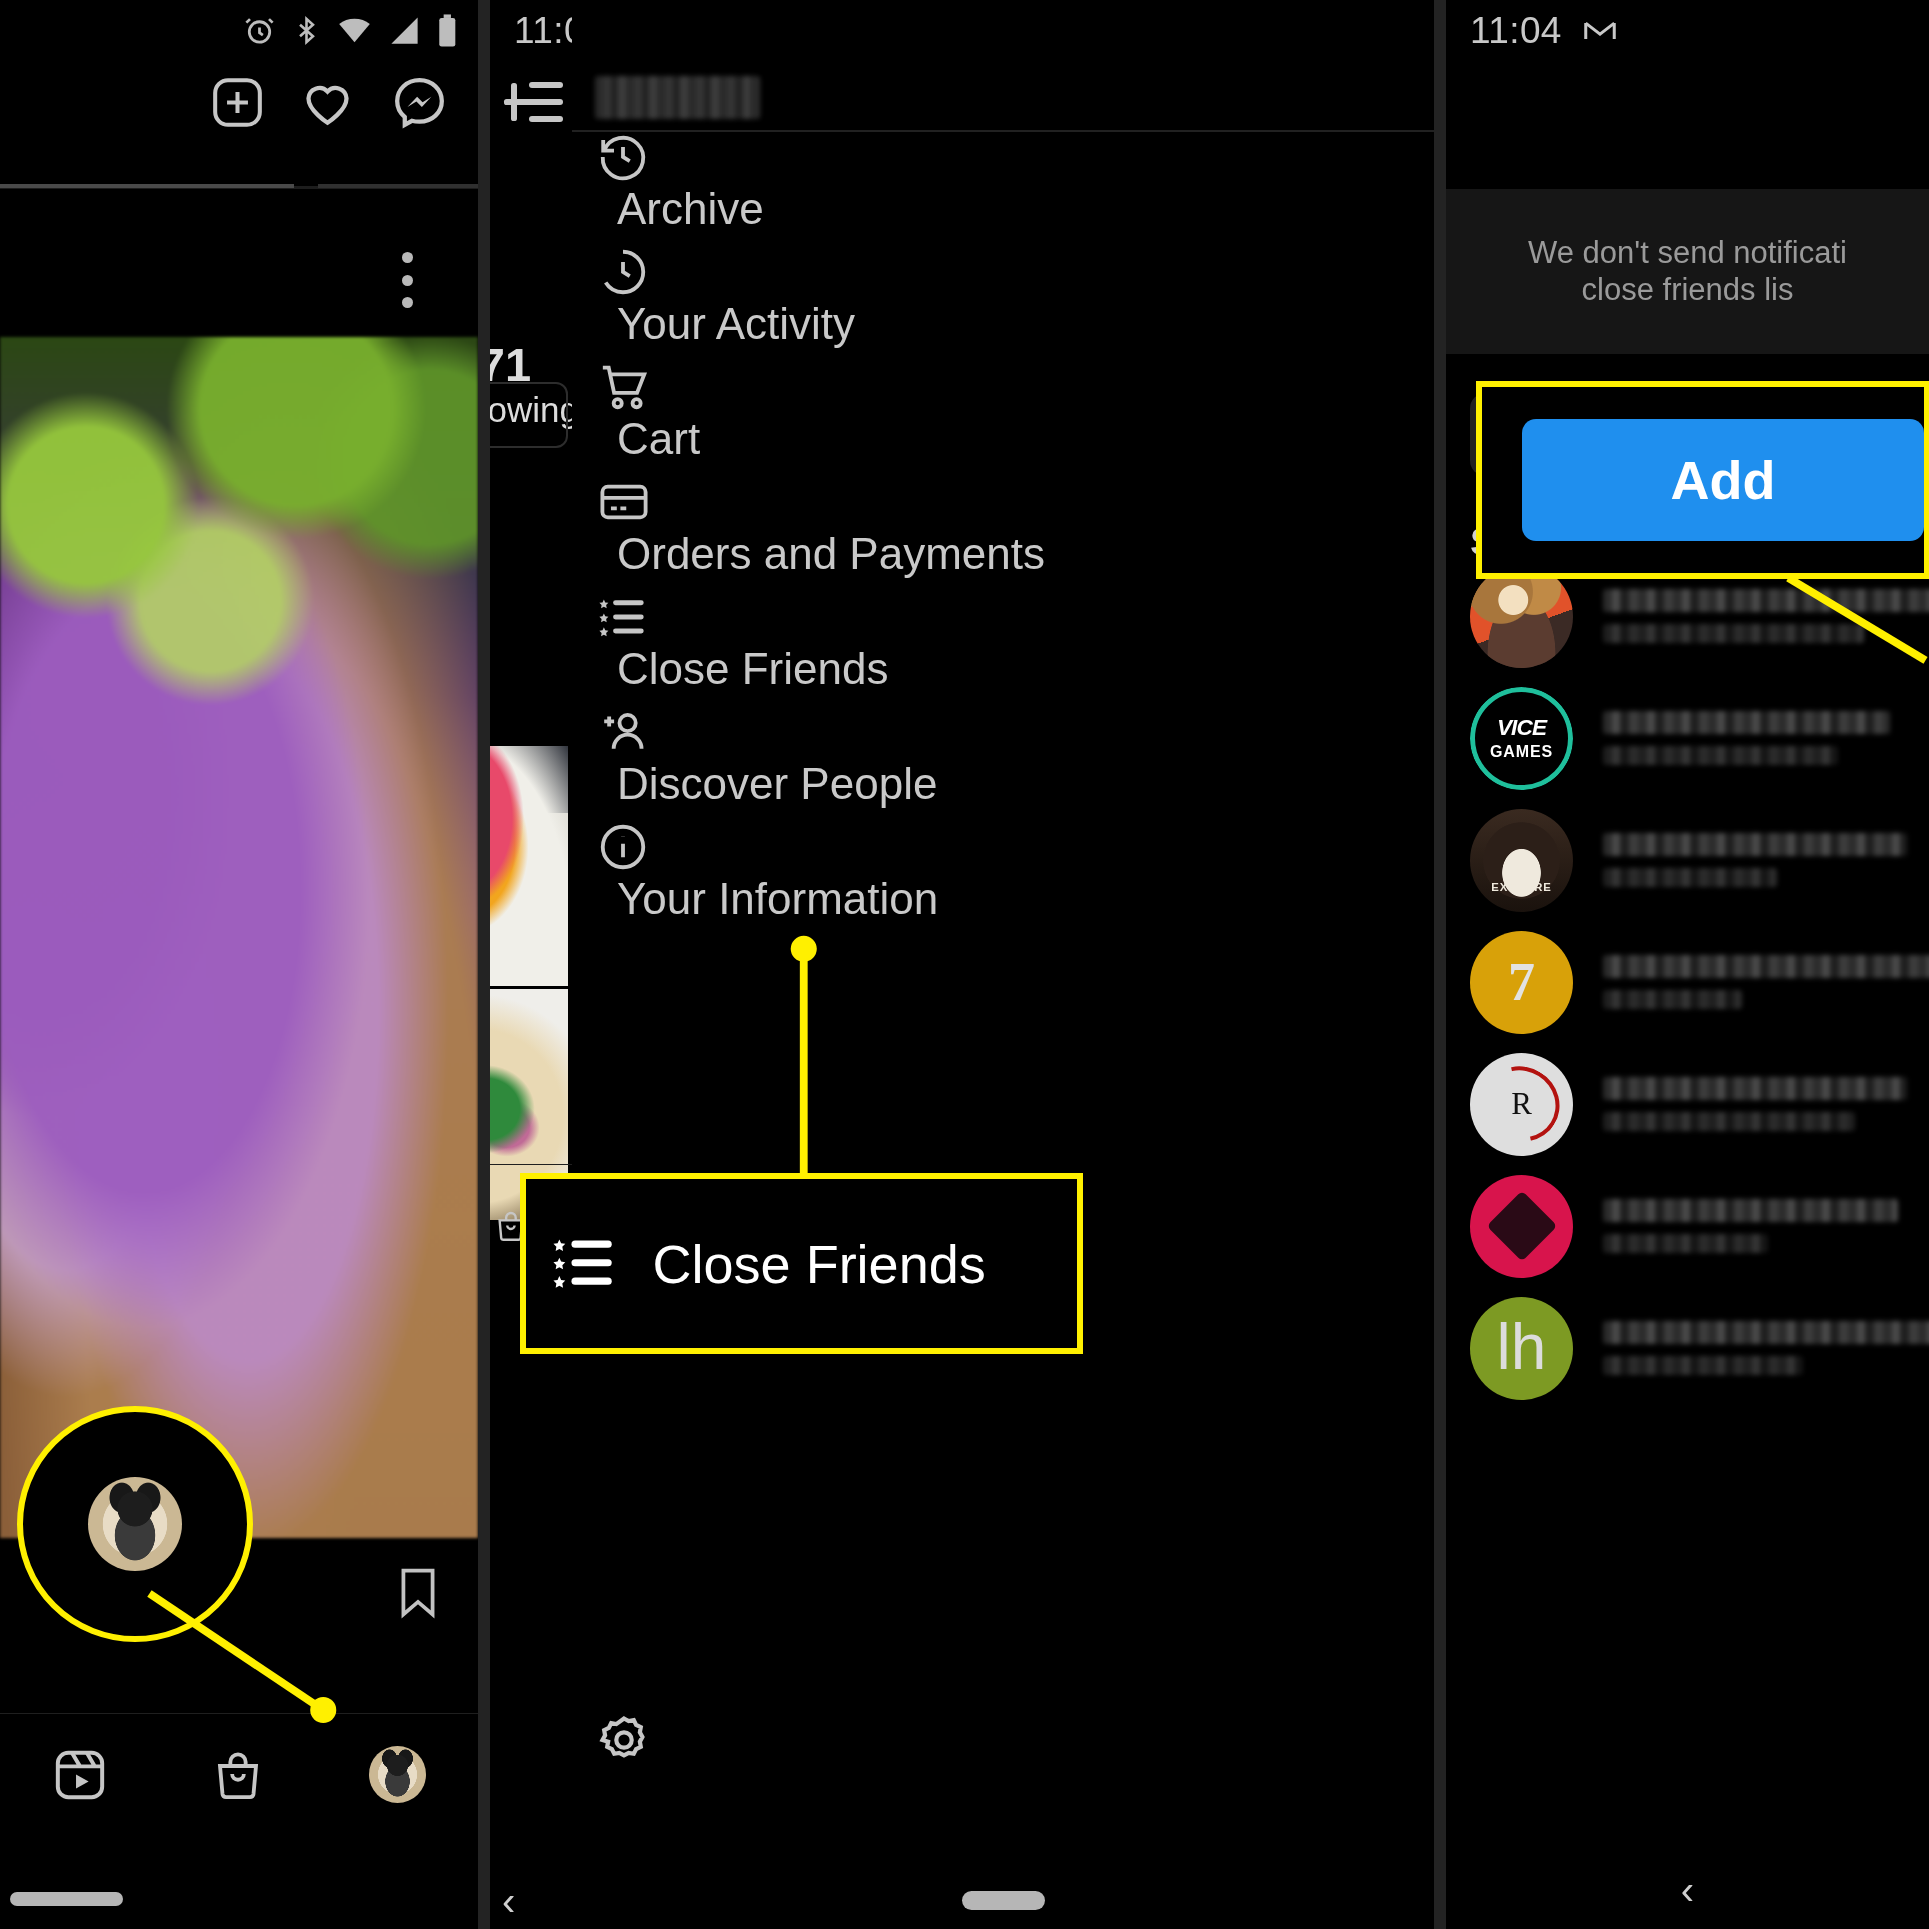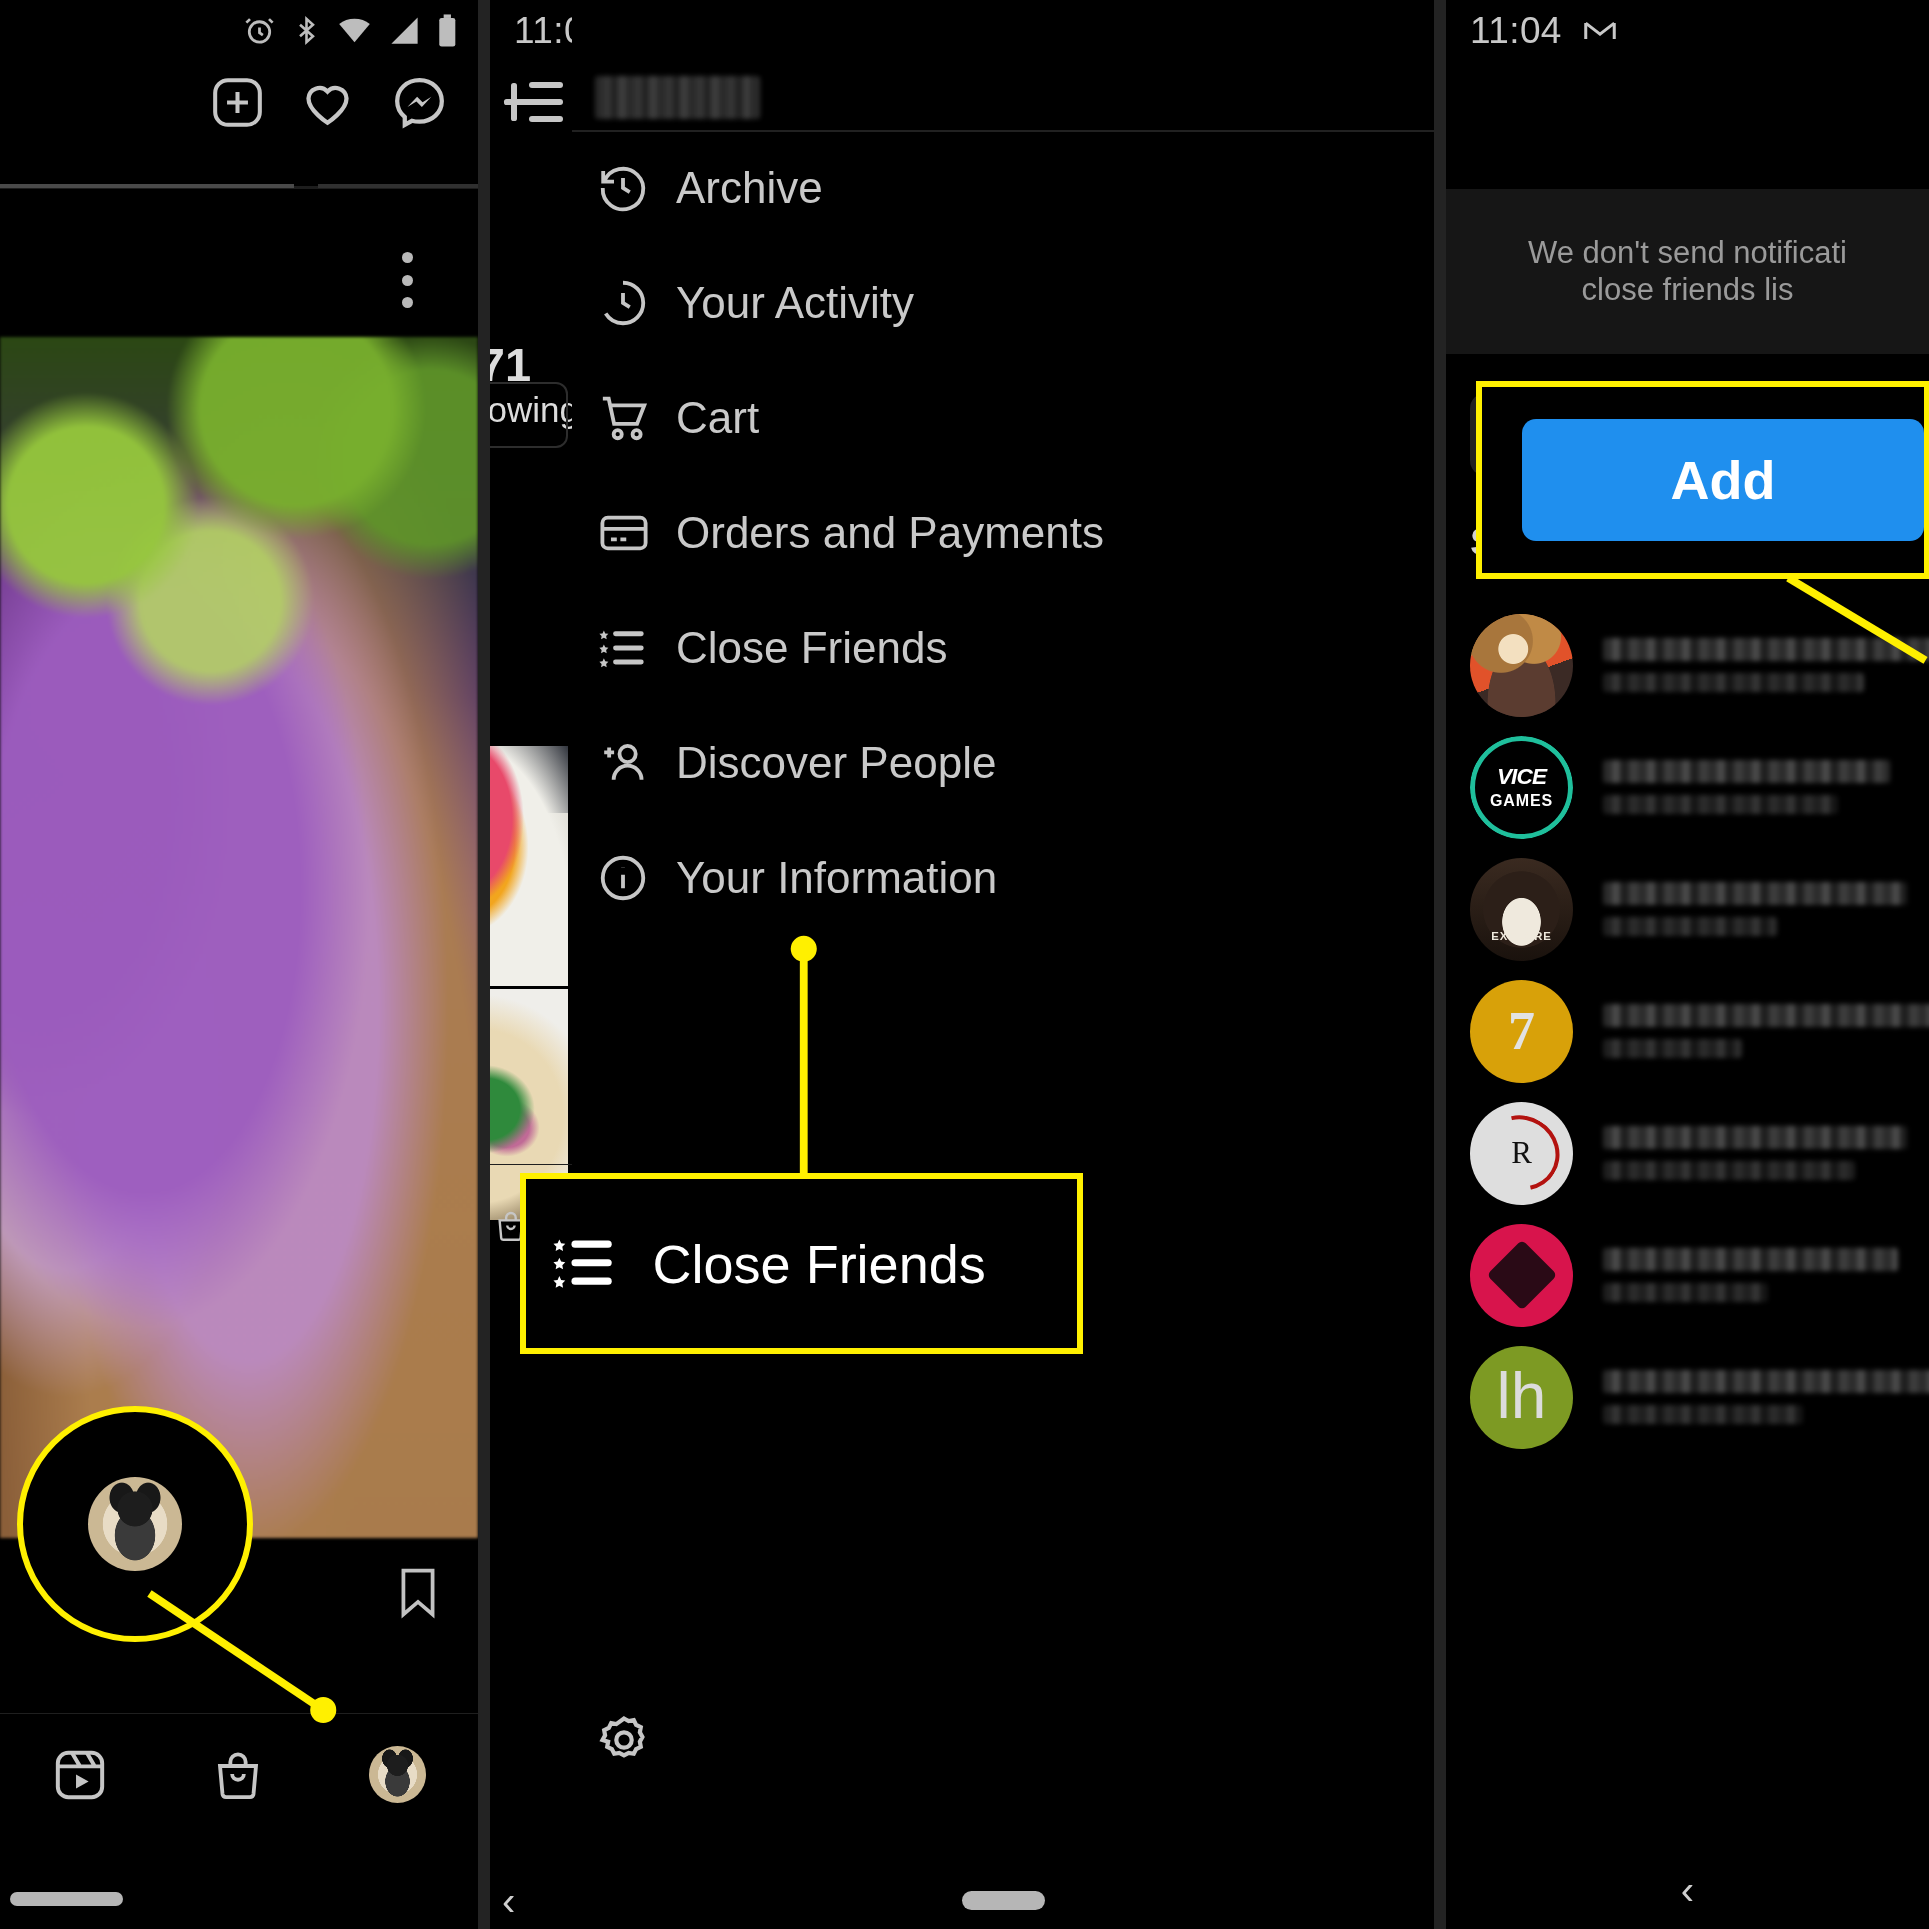--- a/index.html
+++ b/index.html
@@ -144,21 +144,21 @@
   .menu-sheet { position:absolute; left:82px; top:0; width:862px; height:1929px; background:#000; }
   .menu-handle { position:absolute; left:0; top:0; width:862px; height:130px; }
   .blur-name { position:absolute; left:22.6px; top:76px; width:165px; height:43px; border-radius:3.5px;
     background:
       repeating-linear-gradient(90deg,#2e2e2e 0 7.8px,#3b3b3b 7.8px 15.6px,#262626 15.6px 23.5px,#444 23.5px 31px),
       #333;
     filter: blur(2.6px); opacity:.9;
   }
   .menu-sep { position:absolute; left:0; top:130px; width:862px; height:1.7px; background:#212121; }
   .menu-list { position:absolute; left:0; top:130px; width:862px; }
-  .menu-item { display:flex; align-items:center; height:115px; padding-left:24px; }
+  .menu-item { display:flex; height:115px; padding-left:24px;flex-direction:column; }
   .menu-item .mi-icon { width:59px; display:flex; justify-content:flex-start; }
   .menu-item .mi-label { margin-left:21px; font-size:44px; color:#c9c9c9; white-space:nowrap; }
   .menu-settings { position:absolute; left:0; bottom:130px; width:862px; height:115px;
                    display:flex; align-items:center; padding-left:24px; }
   #panel-mid .gesturebar {
     position:absolute; bottom:19px; left:82px; width:862px;
     display:flex; align-items:center; justify-content:center; gap:0;
   }
   .navback { position:absolute; left:-70px; color:#cfcfcf; font-size:40px; line-height:1; }
   .navpill { width:83px; height:19px; border-radius:9.6px; background:#b6b6b6; }
@@ -190,21 +190,21 @@
 
   .add-callout {
     position:absolute; left:1476px; top:381px; width:454px; height:198px;
     background:#000; border:6px solid #fff000; z-index:40;
     display:flex; align-items:center; padding-left:40px;
   }
   .add-btn { width:417px; height:122px; background:#1f8fee; border-radius:14px;
              display:flex; align-items:center; justify-content:center; }
   .add-btn span { font-size:54px; font-weight:700; color:#fff; }
 
-  .rp-list { position:absolute; top:604px; left:0; width:483px; }
+  .rp-list { position:absolute; top:555px; left:0; width:483px; }
   .rp-row { height:122px; display:flex; align-items:center; padding-left:24px; }
   .rp-av { width:103px; height:103px; border-radius:50%; flex:none; overflow:hidden;
            display:flex; align-items:center; justify-content:center; position:relative; }
   .rp-text { margin-left:29.5px; display:flex; flex-direction:column; gap:12px; }
   .rp-blur { height:22.6px; border-radius:3.5px; filter:blur(2.6px);
     background: repeating-linear-gradient(90deg,#2b2b2b 0 8.7px,#4a4a4a 8.7px 17.4px,#1e1e1e 17.4px 26px,#3d3d3d 26px 35px);
   }
   .rp-blur.sub { height:19px; opacity:.72; }
   #panel-right .gesturebar {
     position:absolute; bottom:19px; left:0; width:483px;

